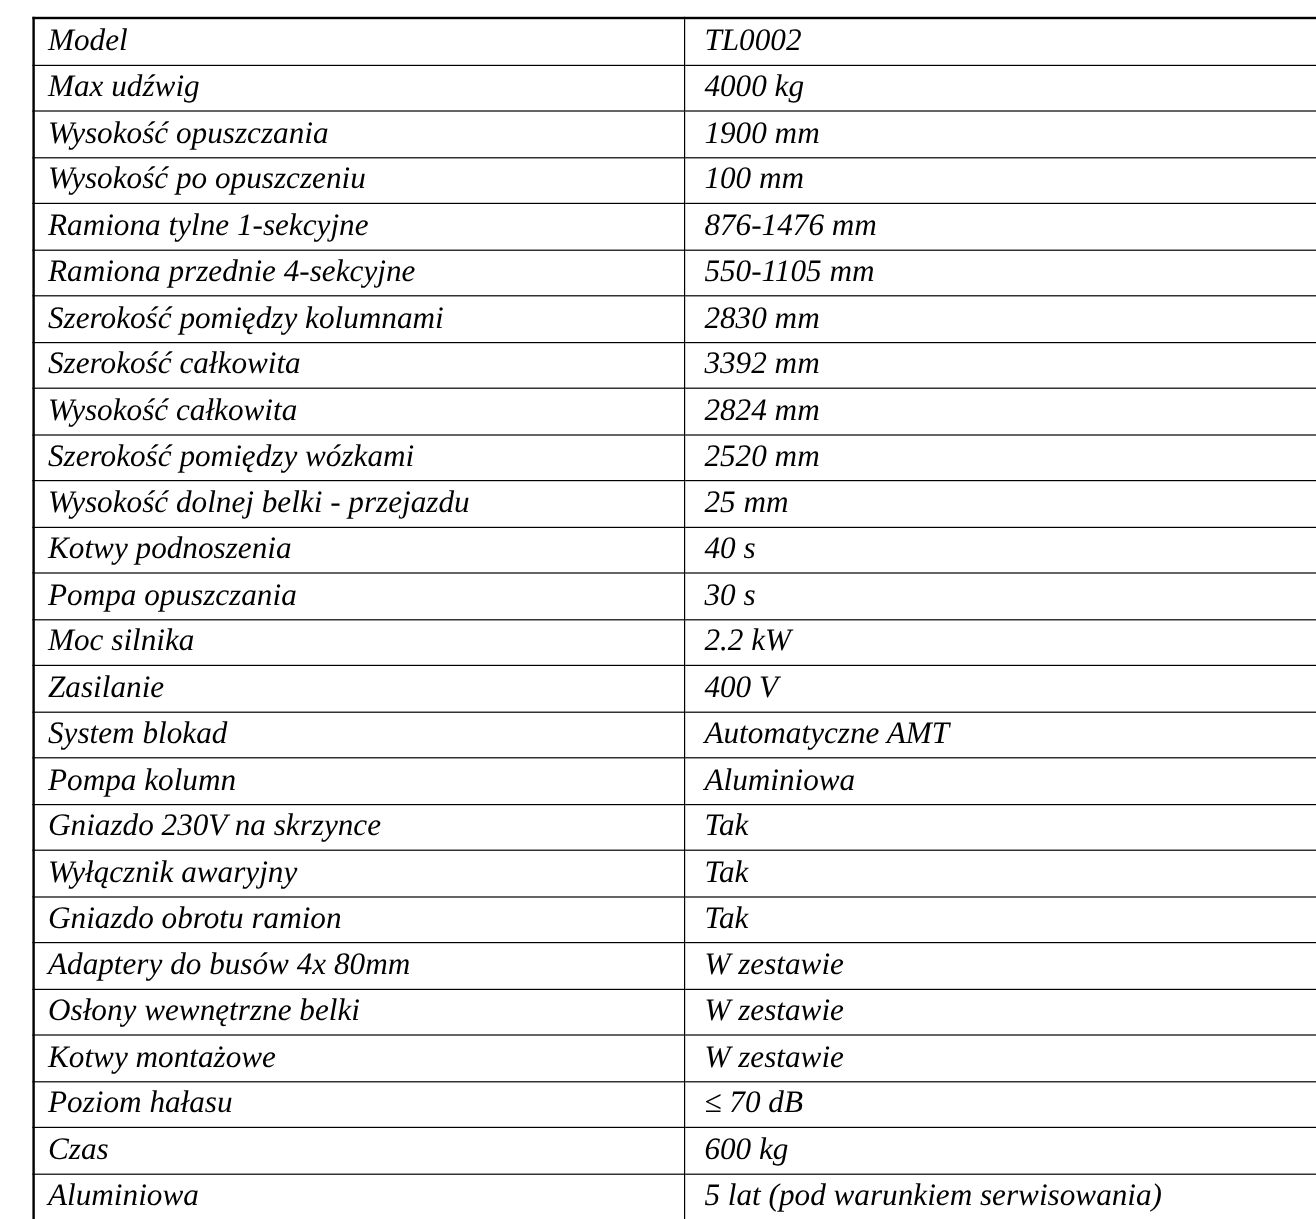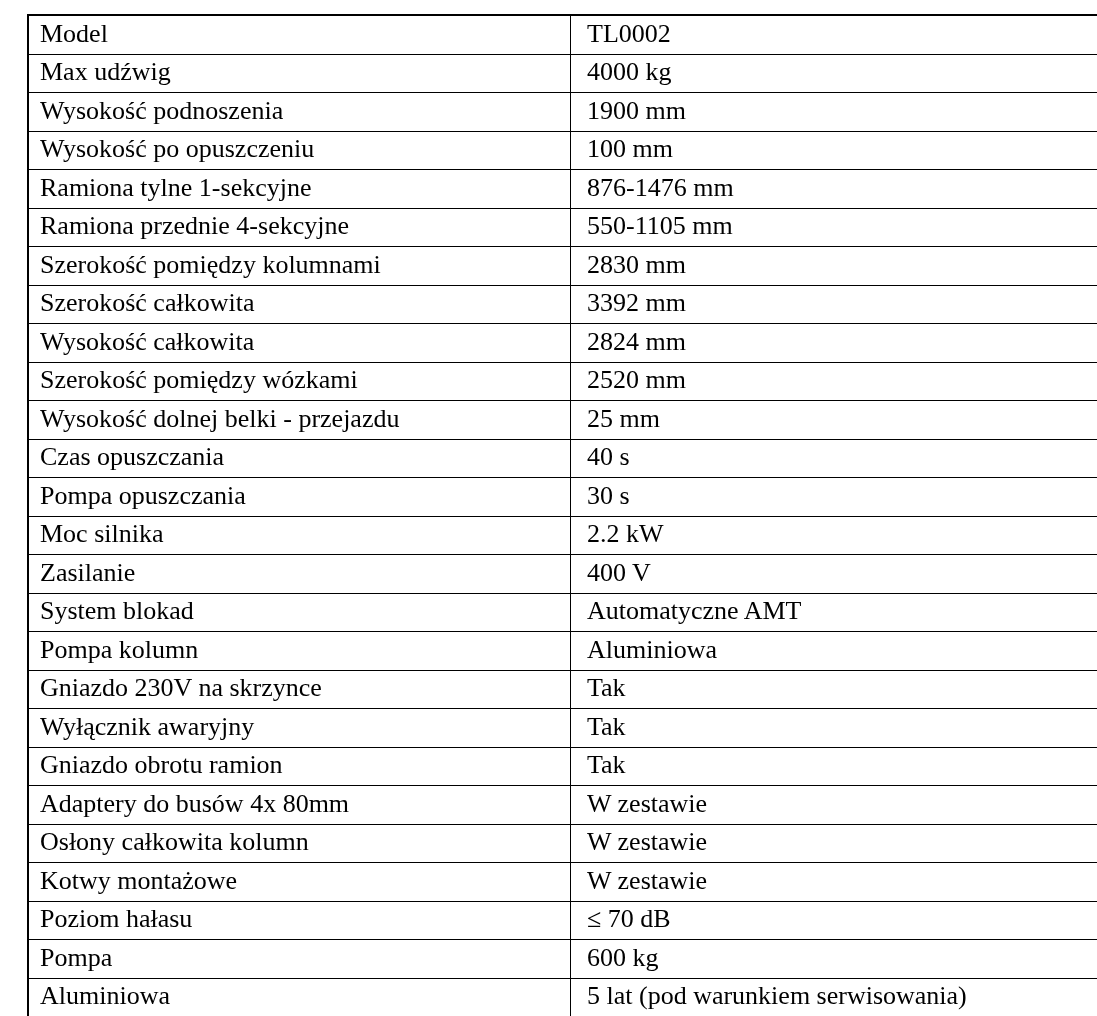--- a/index.html
+++ b/index.html
@@ -25,41 +25,42 @@
   }
   table.spec-table td {
     border: 1.5px solid #000000;
     font-size: 26px;
     line-height: 1.15;
     height: 35.5px;
     vertical-align: middle;
     padding: 0 4px 2px 11px;
     overflow: hidden;
     white-space: nowrap;
+    font-style: italic;
   }
   table.spec-table td.col-label { width: 526px; }
   table.spec-table td.col-value { width: 531px; padding-left: 16px; }
 </style>
 </head>
 <body>
 
 <table class="spec-table">
   <tbody>
   <tr>
     <td class="col-label">Model</td>
     <td class="col-value">TL0002</td>
   </tr>
 
   <tr>
     <td class="col-label">Max udźwig</td>
     <td class="col-value">4000 kg</td>
   </tr>
 
   <tr>
-    <td class="col-label">Wysokość podnoszenia</td>
+    <td class="col-label">Wysokość opuszczania</td>
     <td class="col-value">1900 mm</td>
   </tr>
 
   <tr>
     <td class="col-label">Wysokość po opuszczeniu</td>
     <td class="col-value">100 mm</td>
   </tr>
 
   <tr>
     <td class="col-label">Ramiona tylne 1-sekcyjne</td>
@@ -90,21 +91,21 @@
     <td class="col-label">Szerokość pomiędzy wózkami</td>
     <td class="col-value">2520 mm</td>
   </tr>
 
   <tr>
     <td class="col-label">Wysokość dolnej belki - przejazdu</td>
     <td class="col-value">25 mm</td>
   </tr>
 
   <tr>
-    <td class="col-label">Czas opuszczania</td>
+    <td class="col-label">Kotwy podnoszenia</td>
     <td class="col-value">40 s</td>
   </tr>
 
   <tr>
     <td class="col-label">Pompa opuszczania</td>
     <td class="col-value">30 s</td>
   </tr>
 
   <tr>
     <td class="col-label">Moc silnika</td>
@@ -140,36 +141,36 @@
     <td class="col-label">Gniazdo obrotu ramion</td>
     <td class="col-value">Tak</td>
   </tr>
 
   <tr>
     <td class="col-label">Adaptery do busów 4x 80mm</td>
     <td class="col-value">W zestawie</td>
   </tr>
 
   <tr>
-    <td class="col-label">Osłony całkowita kolumn</td>
+    <td class="col-label">Osłony wewnętrzne belki</td>
     <td class="col-value">W zestawie</td>
   </tr>
 
   <tr>
     <td class="col-label">Kotwy montażowe</td>
     <td class="col-value">W zestawie</td>
   </tr>
 
   <tr>
     <td class="col-label">Poziom hałasu</td>
     <td class="col-value">≤ 70 dB</td>
   </tr>
 
   <tr>
-    <td class="col-label">Pompa</td>
+    <td class="col-label">Czas</td>
     <td class="col-value">600 kg</td>
   </tr>
 
   <tr>
     <td class="col-label">Aluminiowa</td>
     <td class="col-value">5 lat (pod warunkiem serwisowania)</td>
   </tr>
 </tbody>
 </table>
 

